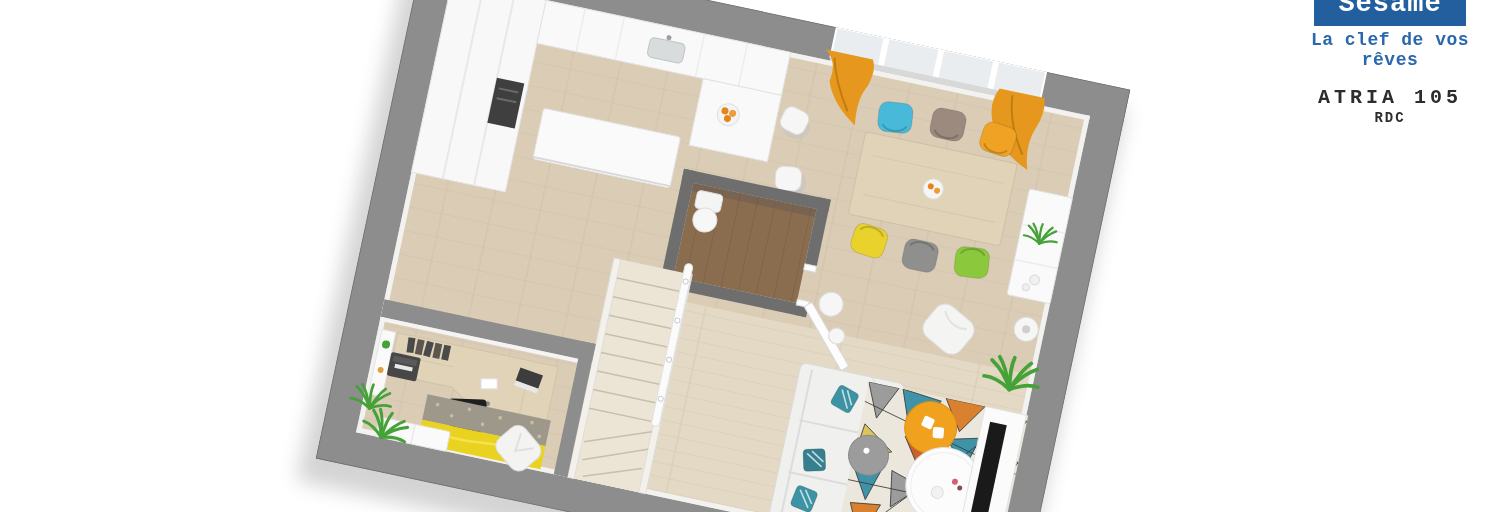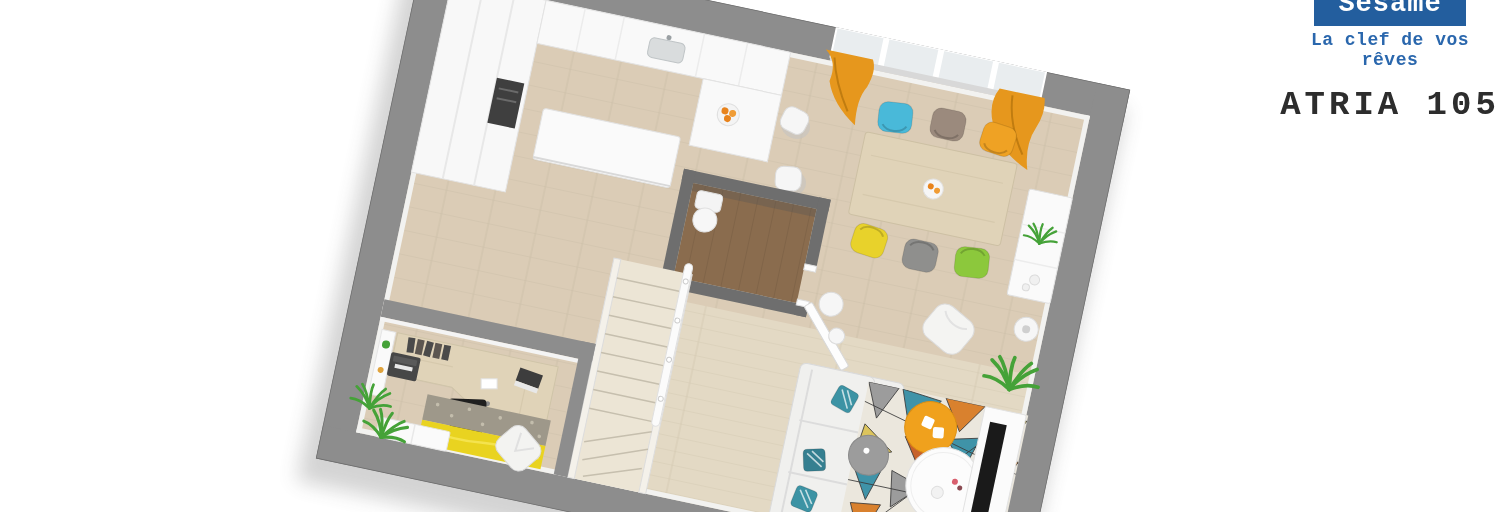--- a/index.html
+++ b/index.html
@@ -9,21 +9,21 @@
   }
   .plan-svg{position:absolute;left:0;top:0;}
   .brand{position:absolute;left:1278px;top:0;width:224px;text-align:center;}
   .logo-box{
     width:152px;height:44px;margin:-18px auto 0 auto;
     background:var(--logo_blue,#235e9e);
     display:flex;align-items:center;justify-content:center;
   }
   .logo-box span{color:#fff;font-weight:bold;font-size:27px;letter-spacing:1px;}
   .tagline{margin-top:4px;color:var(--tagline_blue,#2a67ad);font-weight:bold;font-size:18px;letter-spacing:0.5px;}
-  .title{margin-top:16px;color:var(--title_dark,#2d2d2d);font-weight:bold;font-size:34px;letter-spacing:4px;}
+  .title{margin-top:16px;color:var(--title_dark,#2d2d2d);font-weight:bold;font-size:20px;letter-spacing:4px;}
   .floor{margin-top:1px;color:var(--title_dark,#2d2d2d);font-weight:bold;font-size:14px;letter-spacing:2px;}
 </style>
 </head>
 <body>
 
 <div class="stage">
 
   <svg class="plan-svg" width="1504" height="512" viewBox="0 0 1504 512">
     <defs>
       <filter id="soft" x="-20%" y="-20%" width="140%" height="140%">
@@ -302,15 +302,16 @@
       </g>
     </g>
   </svg>
 
   <div class="brand">
     <div class="logo-box">
       <span>Sésame</span>
     </div>
     <div class="tagline">La clef de vos rêves</div>
     <div class="title">ATRIA 105</div>
+    <div class="floor">RDC</div>
   </div>
 
 </div>
 
 </body></html>

